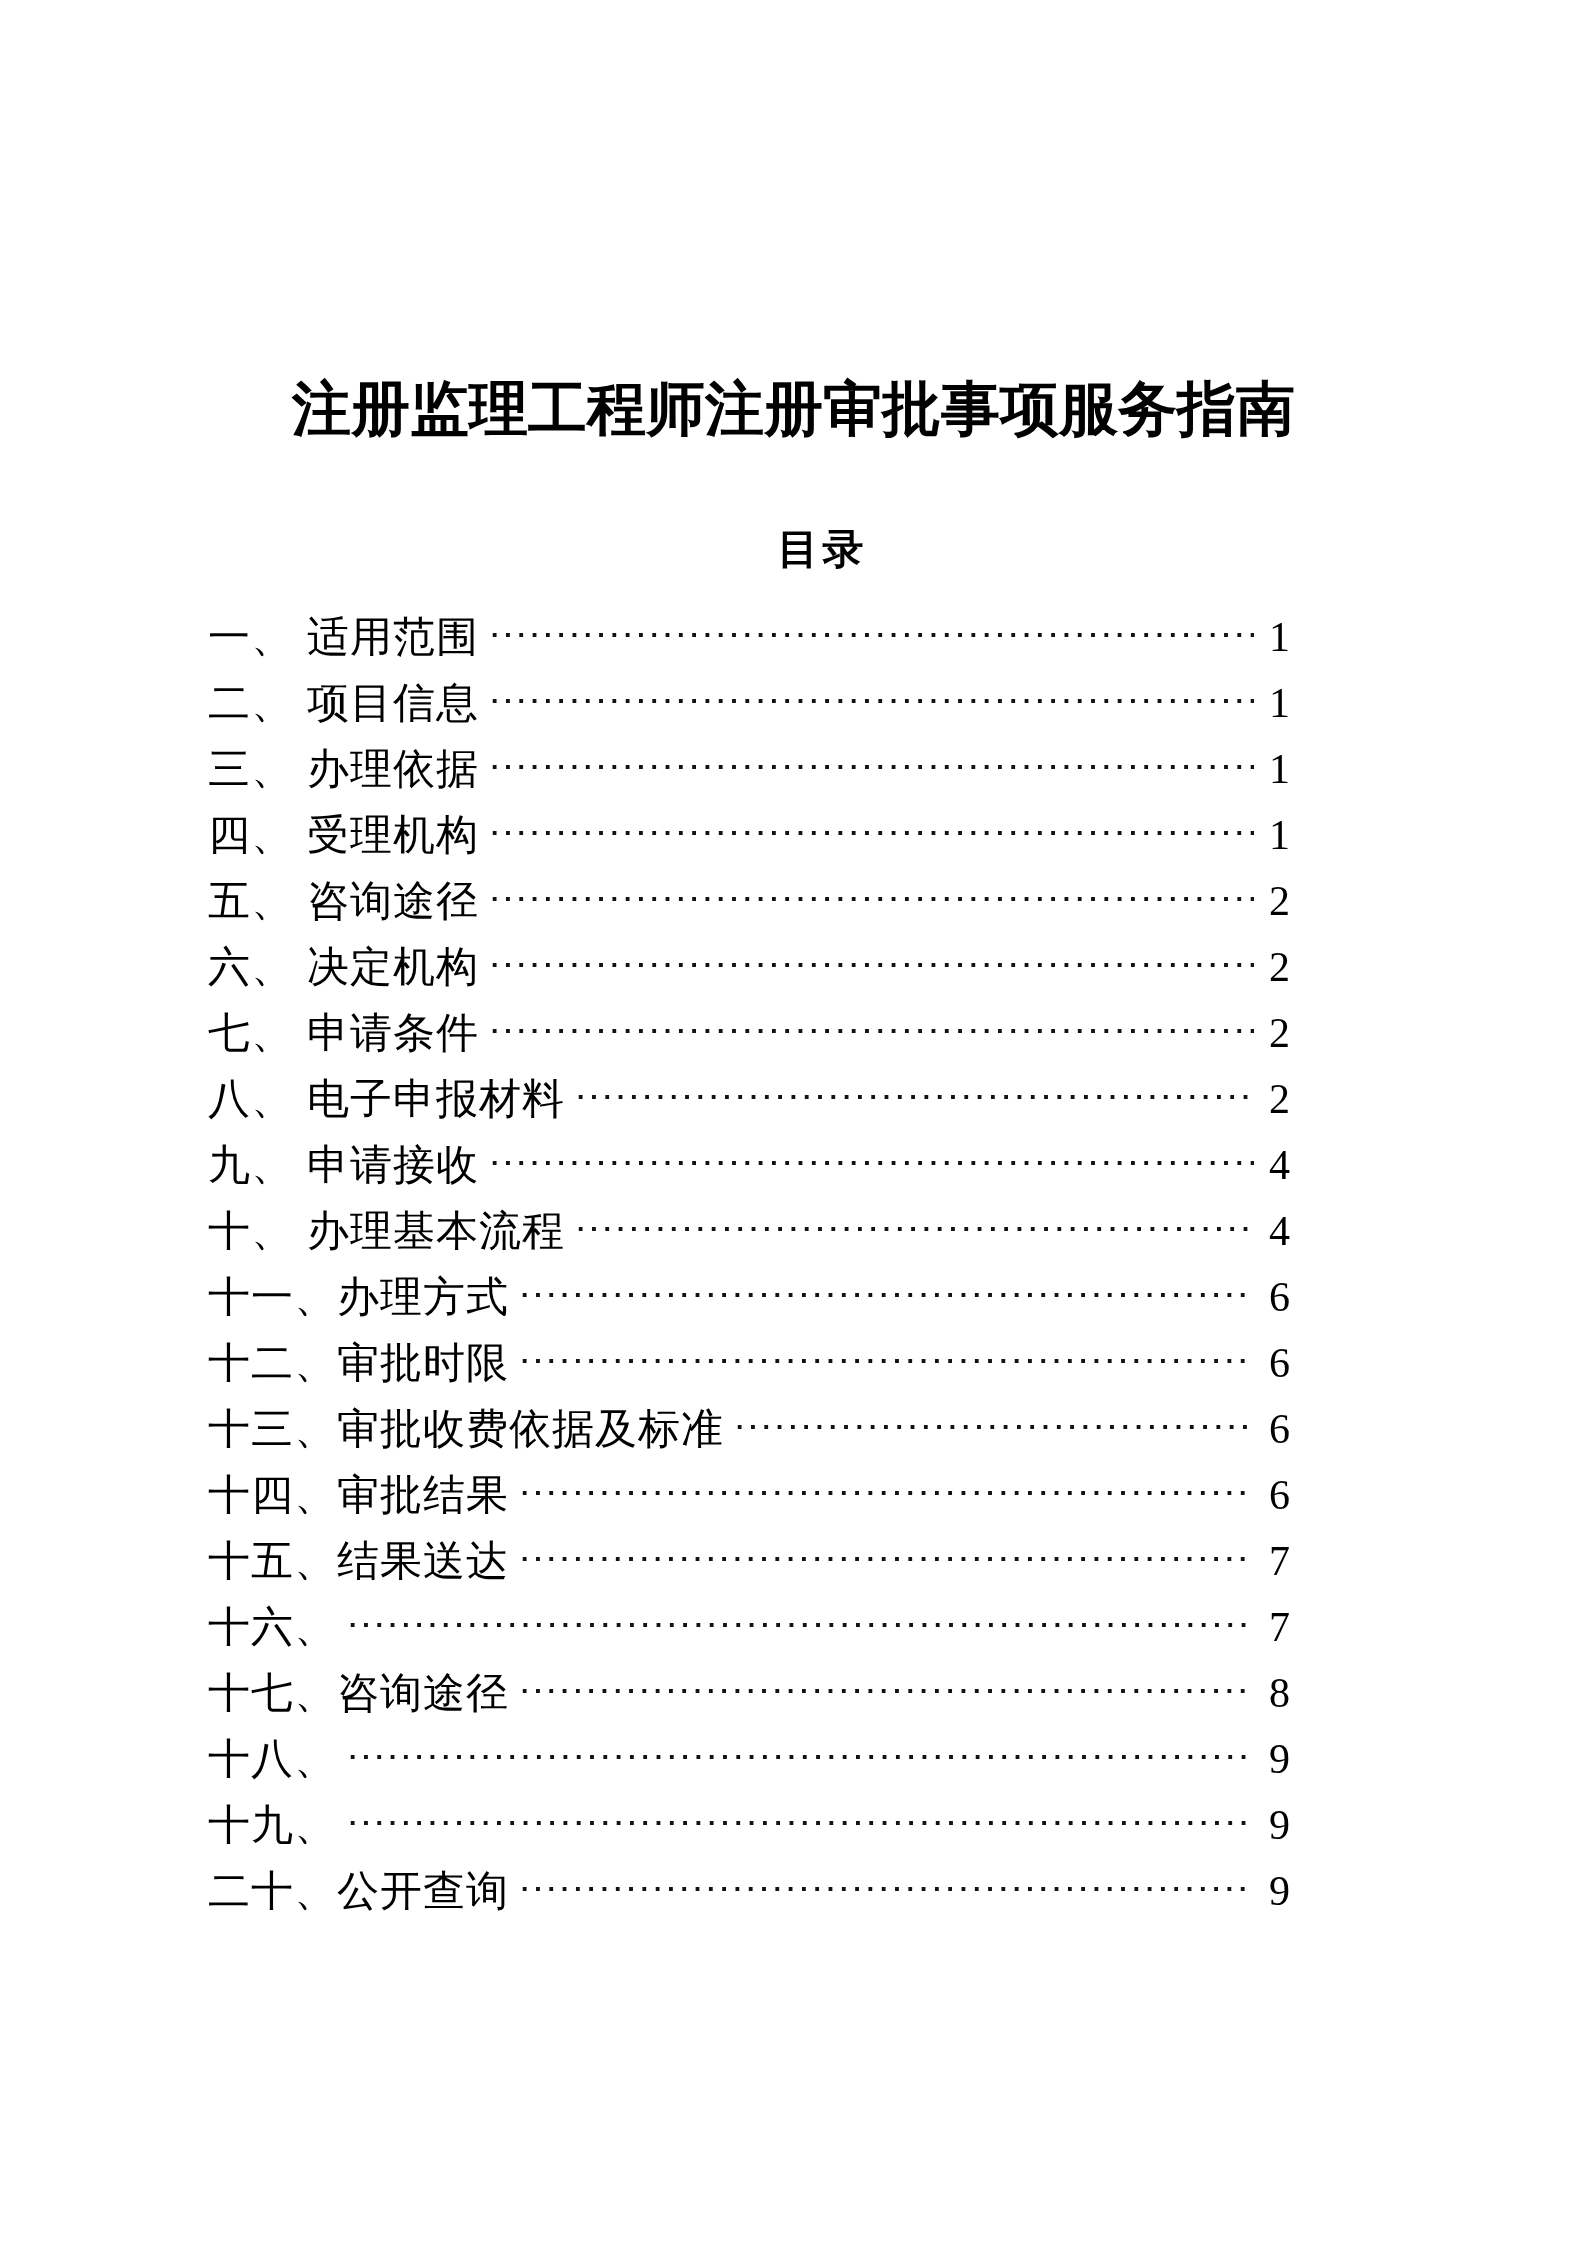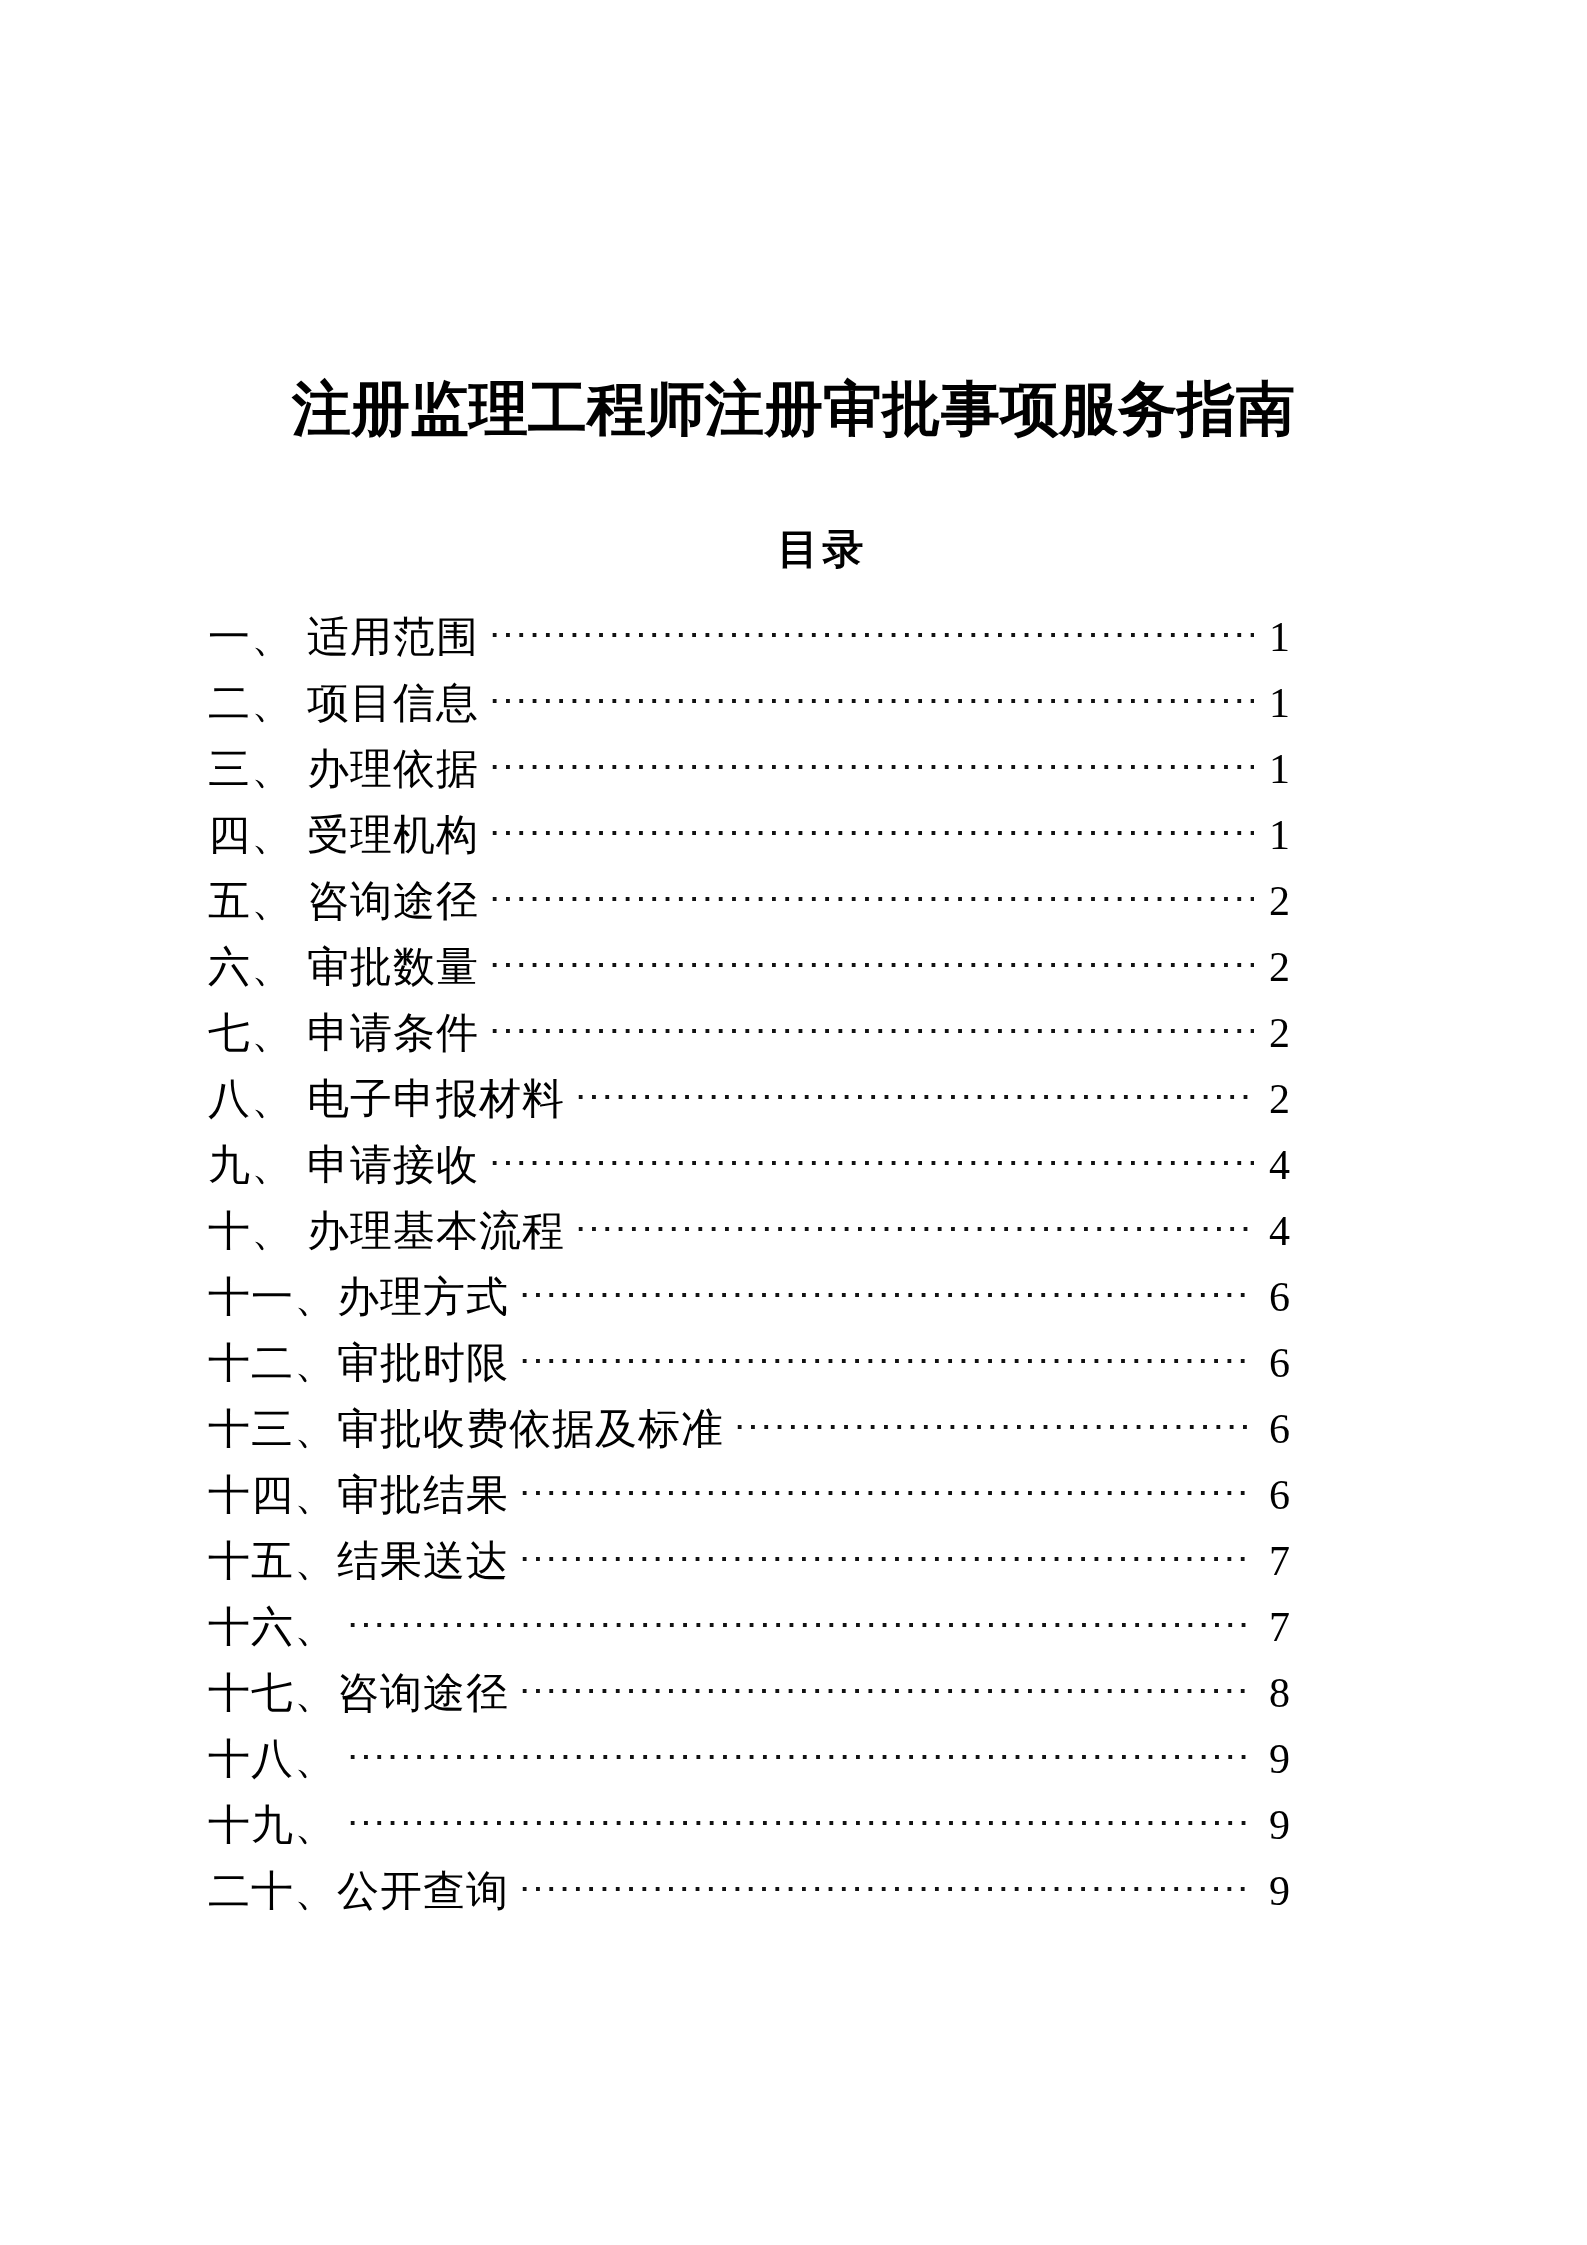--- a/index.html
+++ b/index.html
@@ -114,21 +114,21 @@
       <span class="toc-page">1</span>
     </div>
     <div class="toc-row">
       <span class="toc-num">五、</span>
       <span class="toc-label">咨询途径</span>
       <span class="toc-leader"></span>
       <span class="toc-page">2</span>
     </div>
     <div class="toc-row">
       <span class="toc-num">六、</span>
-      <span class="toc-label">审批数量</span>
+      <span class="toc-label">决定机构</span>
       <span class="toc-leader"></span>
       <span class="toc-page">2</span>
     </div>
     <div class="toc-row">
       <span class="toc-num">七、</span>
       <span class="toc-label">申请条件</span>
       <span class="toc-leader"></span>
       <span class="toc-page">2</span>
     </div>
     <div class="toc-row">

